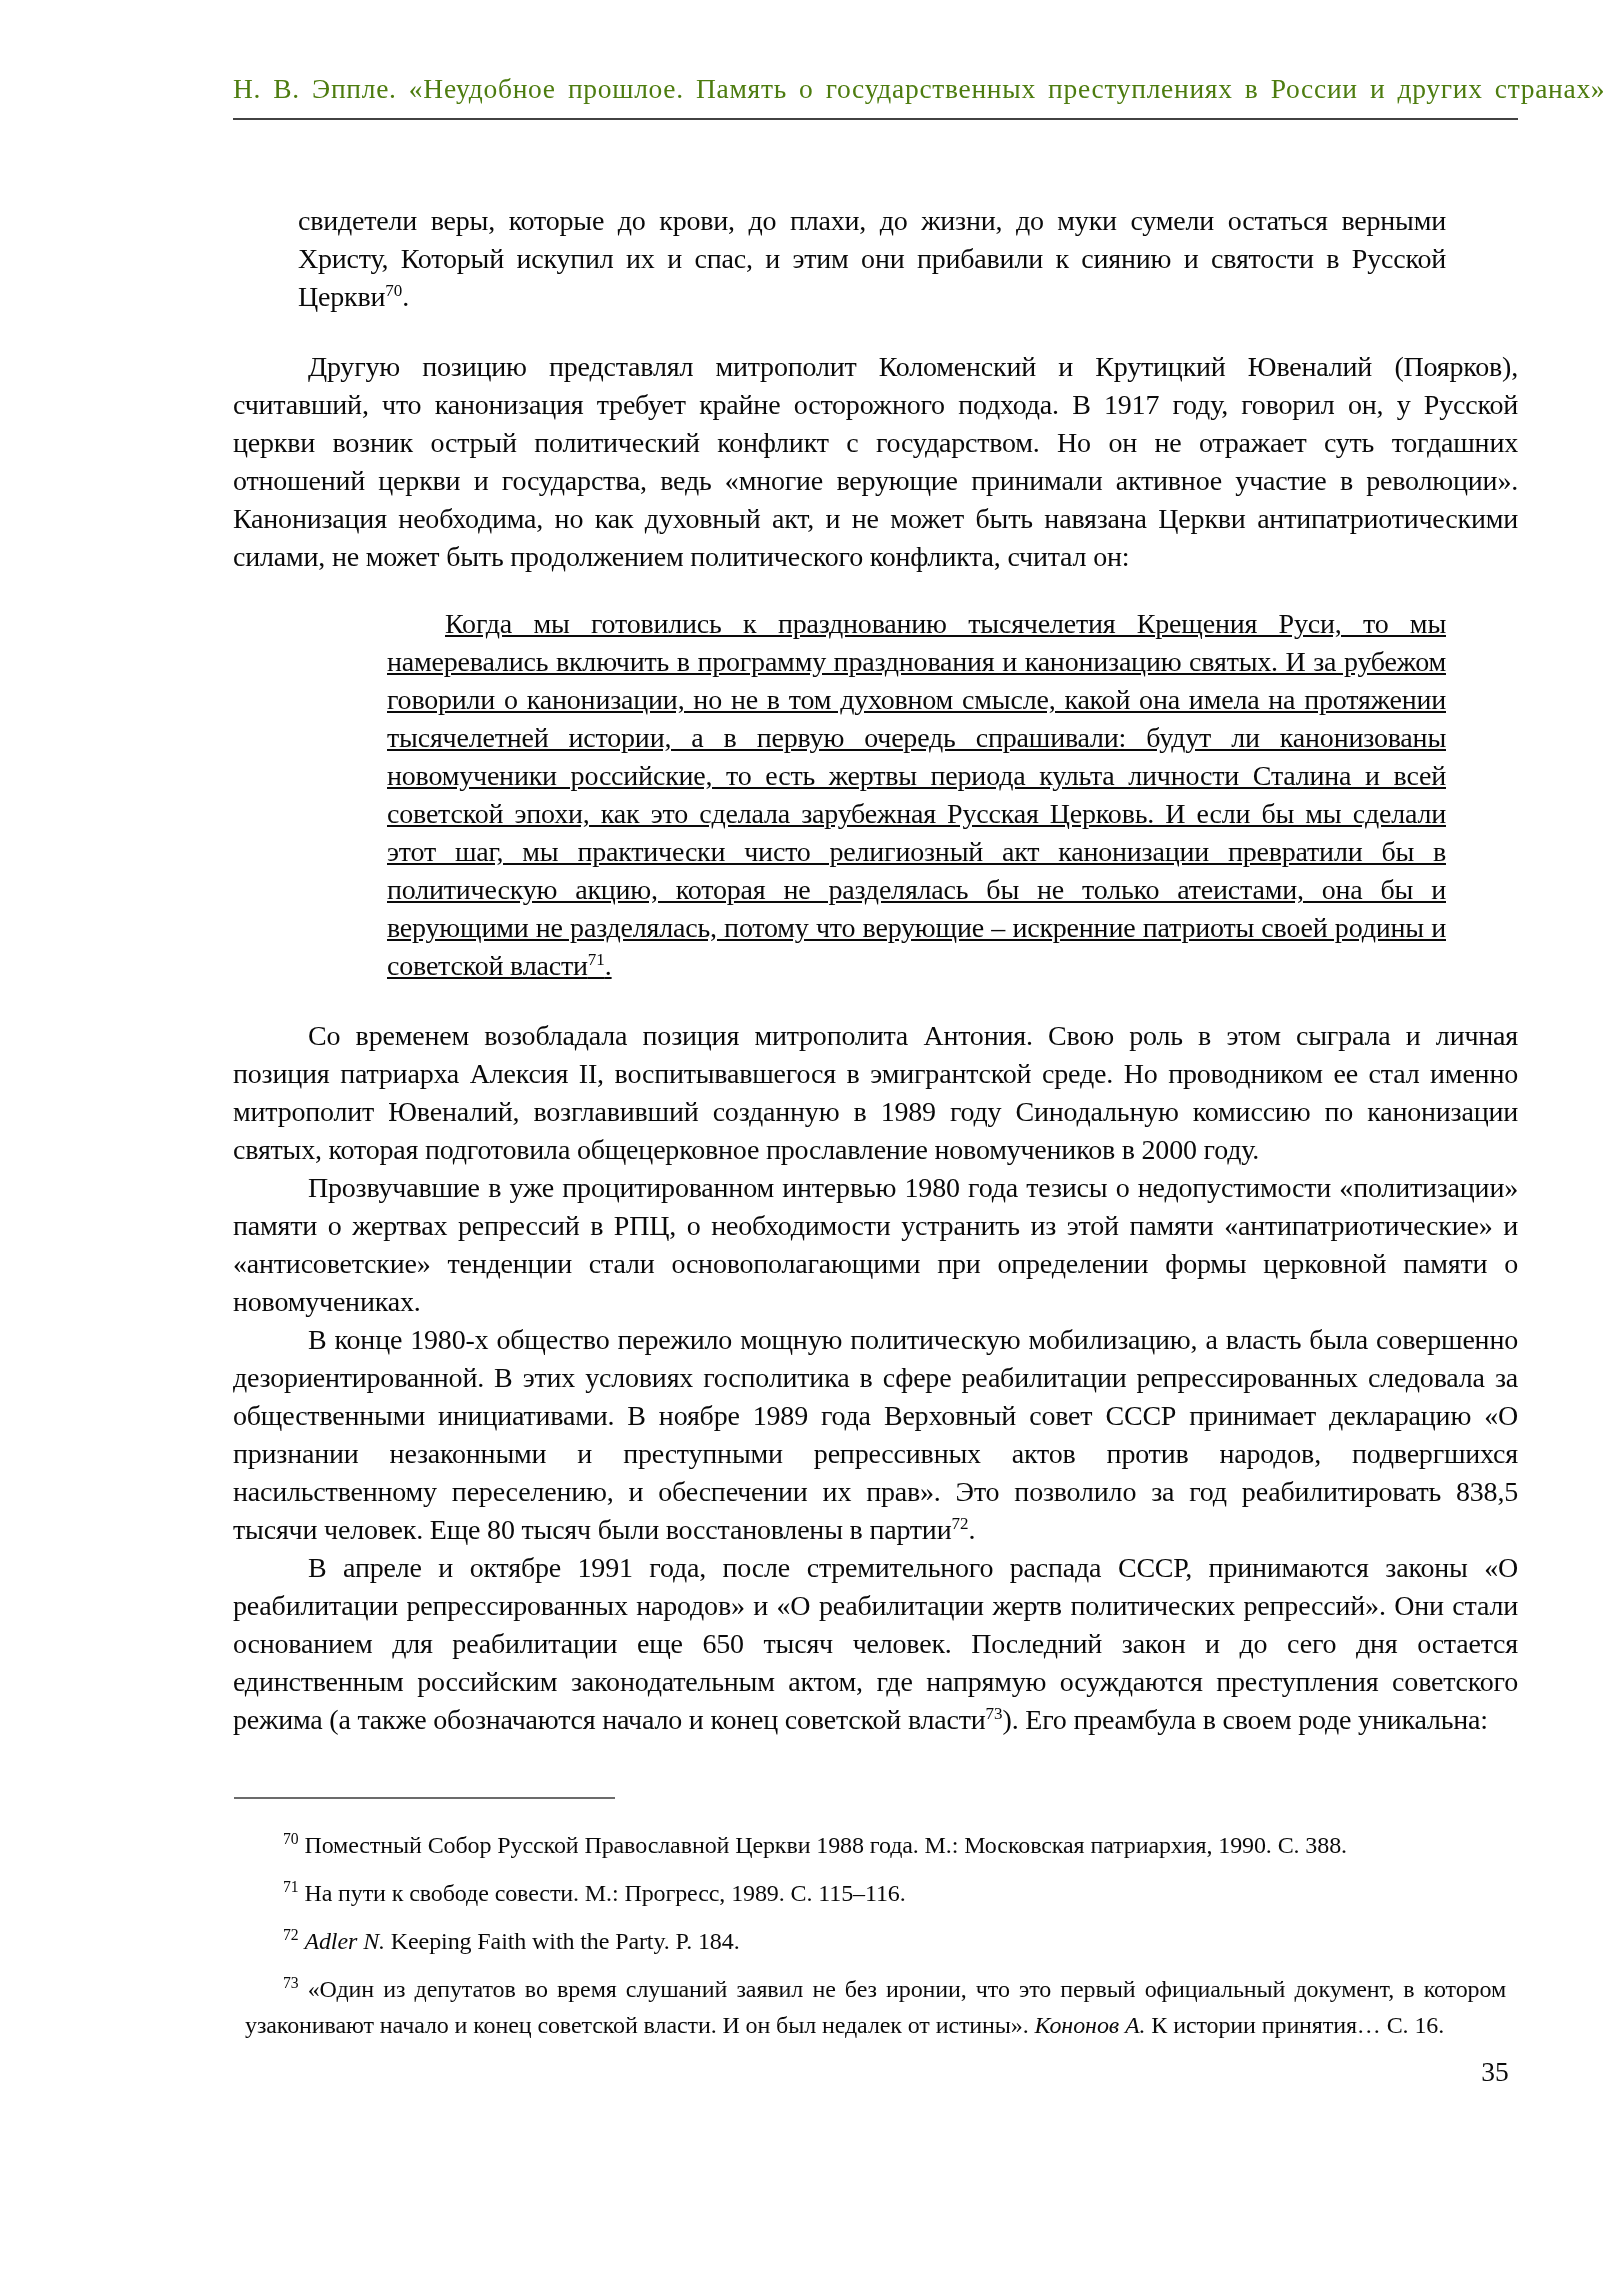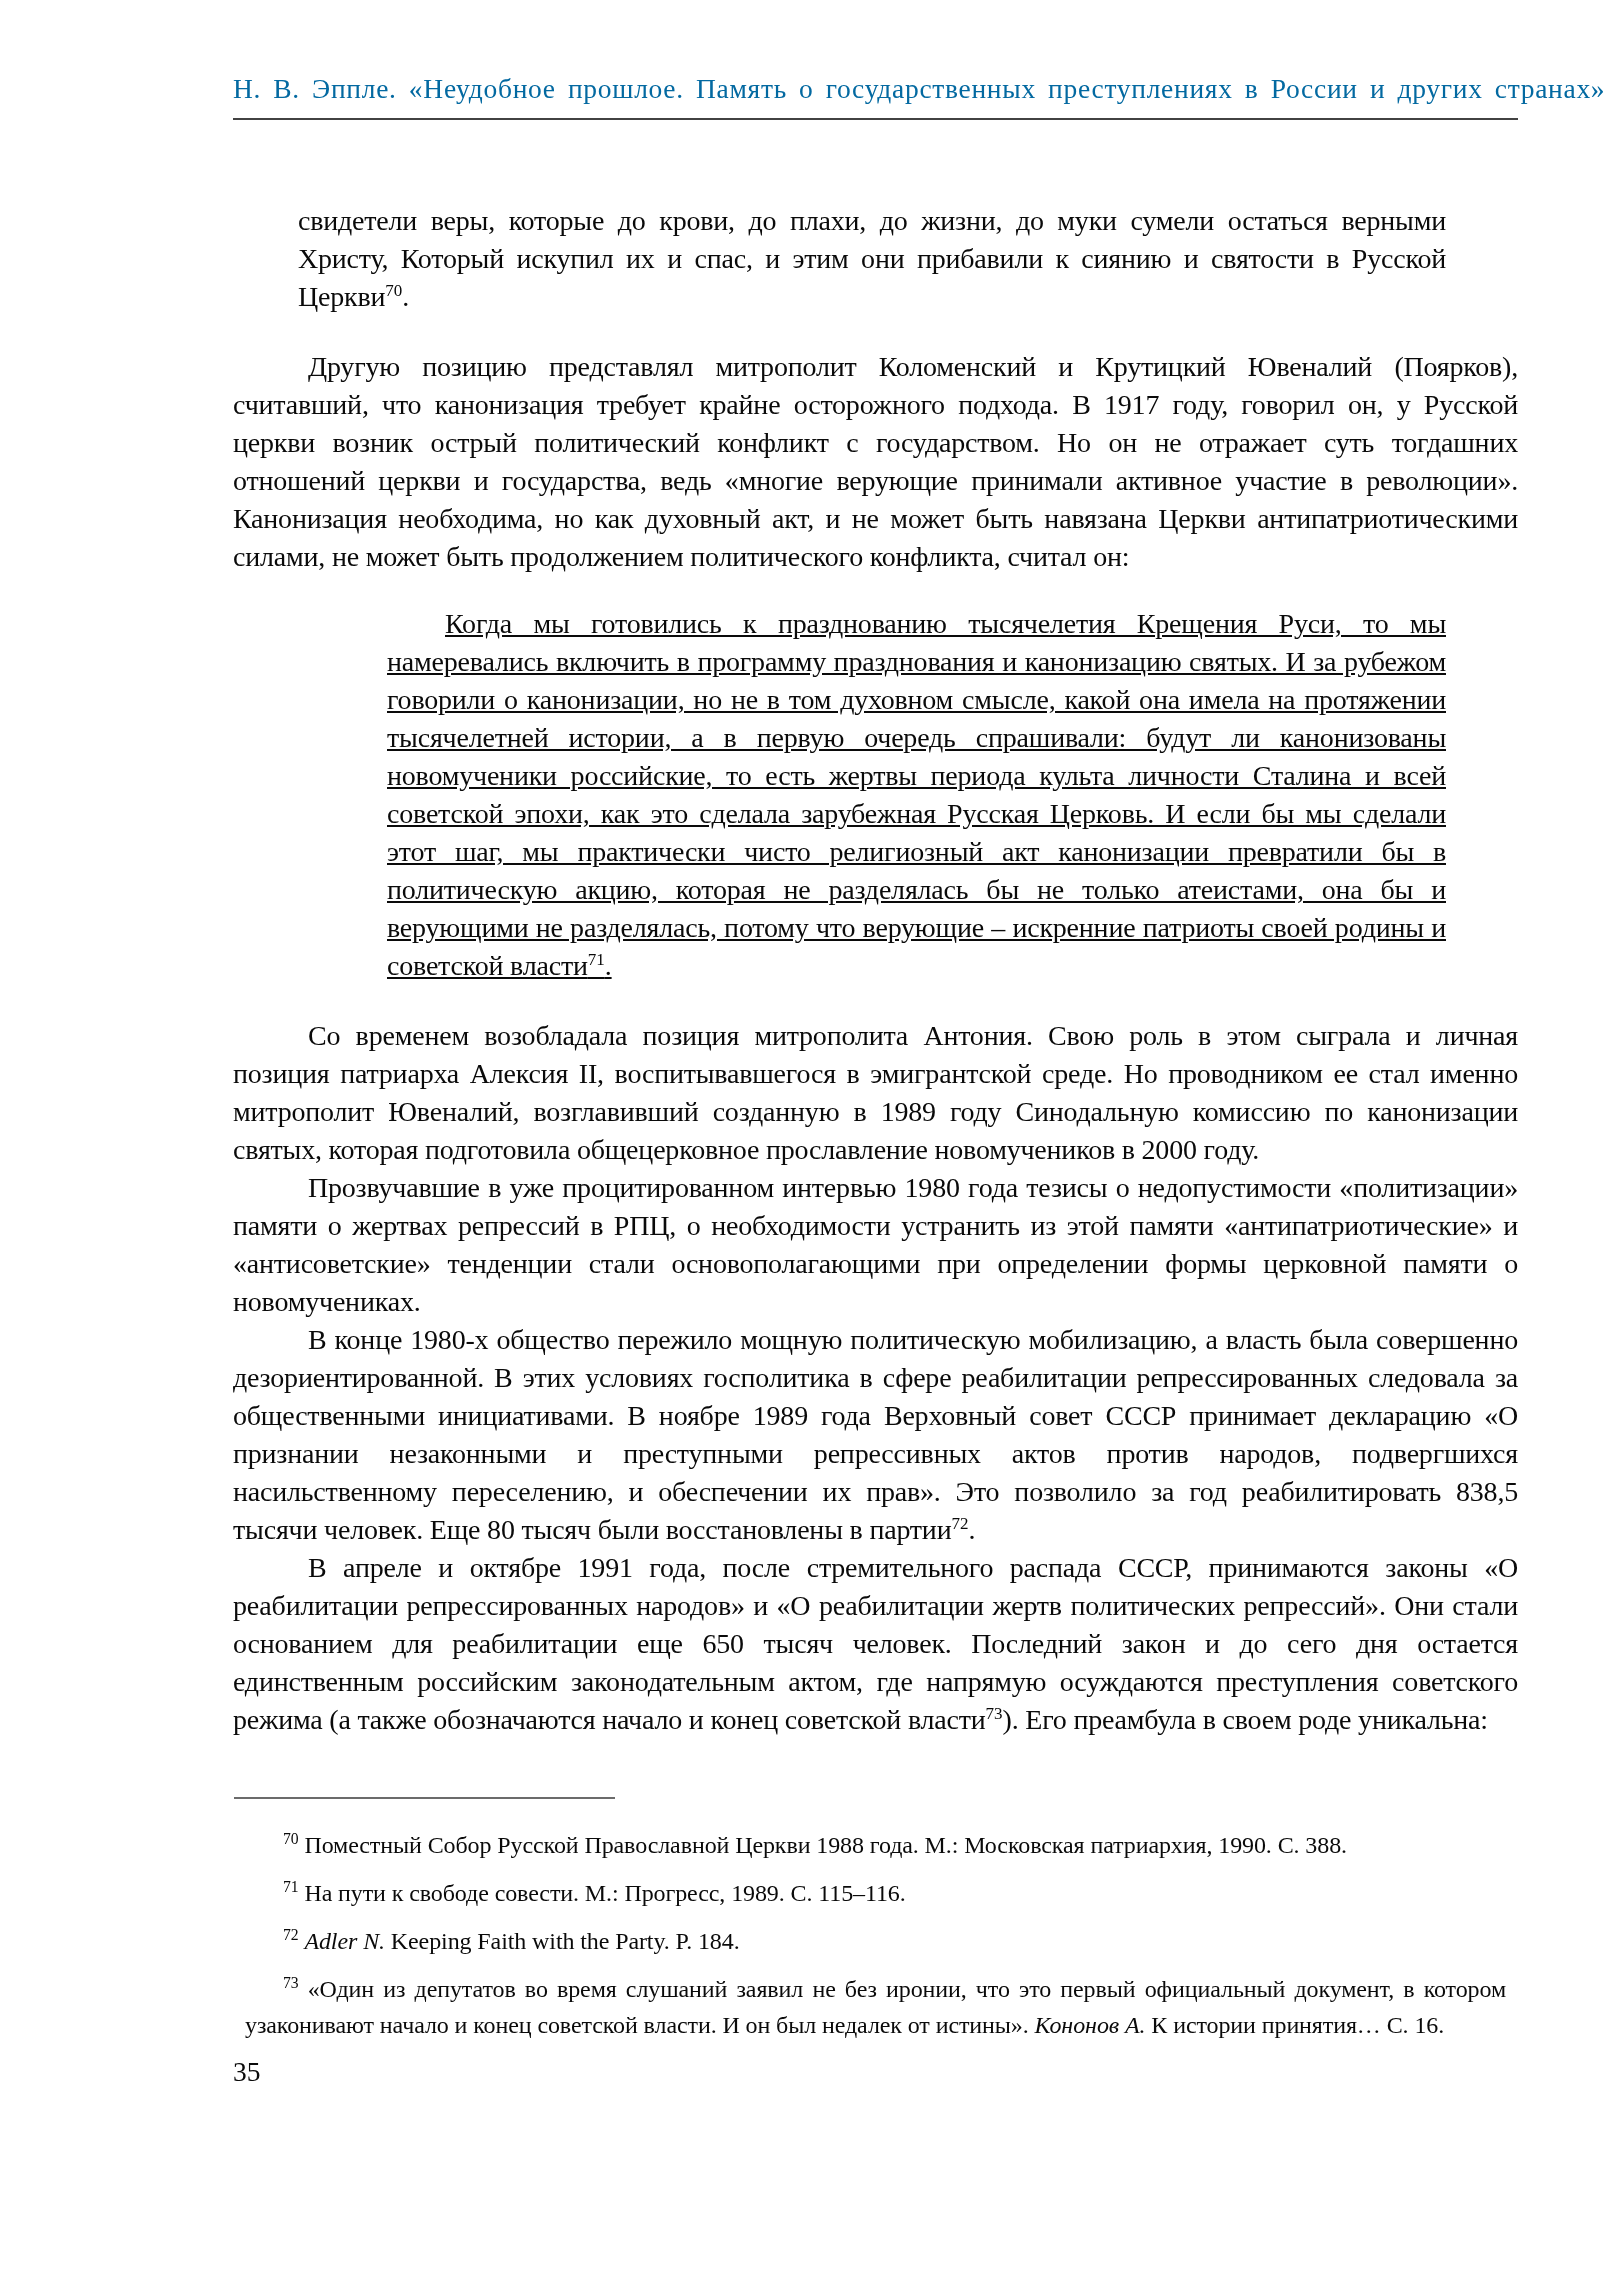--- a/index.html
+++ b/index.html
@@ -11,21 +11,21 @@
     background:#ffffff;
     box-sizing:border-box;
     padding:73px 105px 0 233px;
     font-family:"Liberation Serif","DejaVu Serif",serif;
     color:#0a0a0a;
     overflow:hidden;
   }
   .running-header{
     font-size:27.5px;
     line-height:31px;
-    color:#0369a1;
+    color:#4d7c0f;
     letter-spacing:0.7px;
     word-spacing:4.6px;
     white-space:nowrap;
     text-align:left;
   }
   .header-rule{
     border:none;
     border-top:2px solid #424242;
     margin:14.4px 0 0 0;
   }
@@ -80,21 +80,21 @@
   }
   p.footnote sup.fn-num{
     font-size:15.7px;
     vertical-align:super;
     line-height:0;
   }
   .italic{font-style:italic;}
   .page-number{
     margin-top:5.2px;
     padding-right:9.2px;
-    text-align:left;
+    text-align:right;
     font-size:27.5px;
     line-height:33px;
     color:#0a0a0a;
   }
 </style>
 </head>
 <body>
 
 <div class="page">
 

